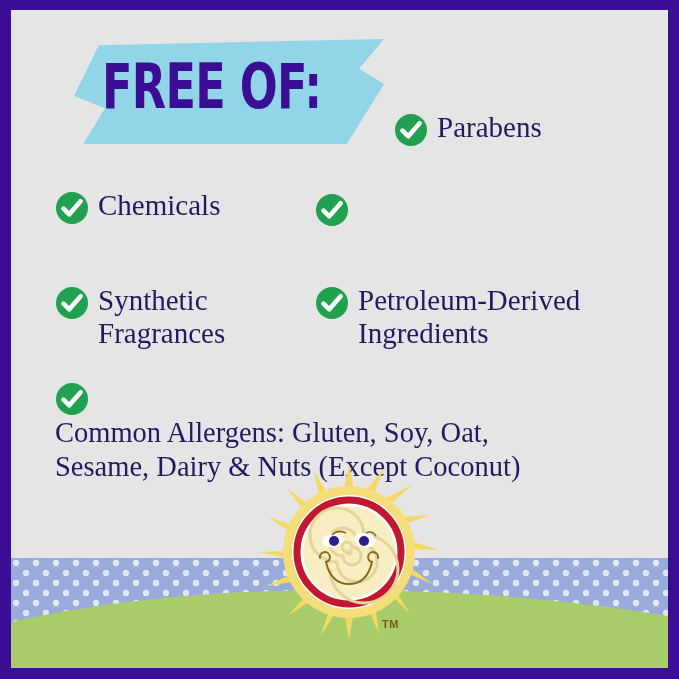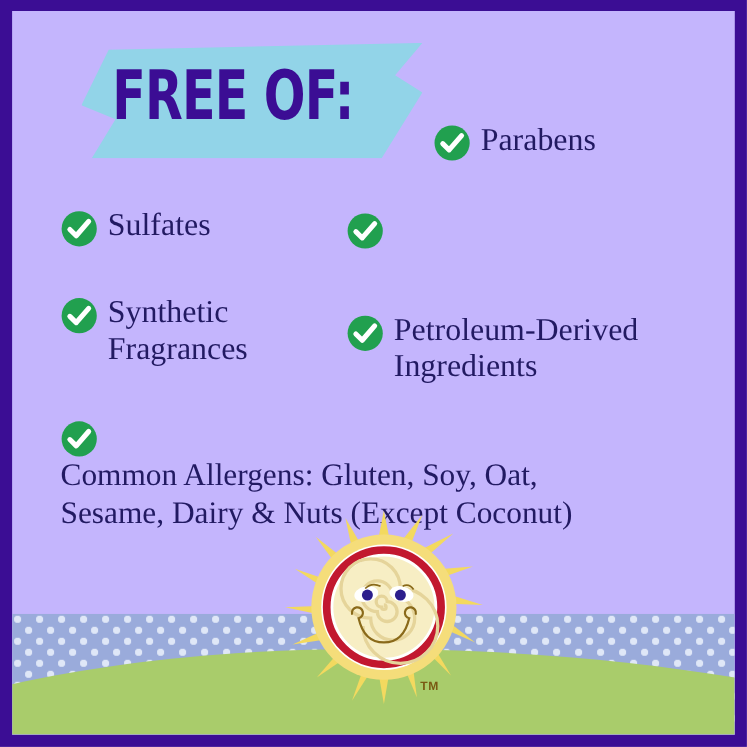--- a/index.html
+++ b/index.html
@@ -17,21 +17,21 @@
     background: #3b0d94;
     box-sizing: border-box;
     overflow: hidden;
   }
   #inner {
     position: absolute;
     left: 11px;
     top: 10px;
     width: 657px;
     height: 658px;
-    background: #c4b5fd;
+    background: #e5e5e5;
     overflow: hidden;
   }
 
   
   #banner-wrap {
     position: absolute;
     left: 63px;
     top: 29px;
     width: 310px;
     height: 105px;
@@ -77,21 +77,21 @@
     color: #221a62;
     font-family: "Liberation Serif", serif;
     font-size: 29px;
     line-height: 33px;
     white-space: pre-line;
   }
 
   #feat-parabens       { left: 383px; top: 101px; }
   #feat-sulfates       { left:  44px; top: 179px; }
   #feat-harsh          { left: 304px; top: 181px; }
-  #feat-synthetic      { left:  44px; top: 258px; }
+  #feat-synthetic      { left:  44px; top: 274px; }
   #feat-petroleum      { left: 304px; top: 274px; }
   #feat-allergens      { left:  44px; top: 370px; flex-direction: column; }
 
   #feat-allergens .feat-label { font-size: 28.5px; line-height: 34px; }
 
   
   #scenery {
     position: absolute;
     left: 0;
     bottom: 0;
@@ -157,21 +157,21 @@
       <span class="feat-label">Parabens</span>
     </div>
 
     <div class="feat" id="feat-sulfates">
       <span class="check-icon">
         <svg viewBox="0 0 34 34" width="34" height="34">
           <circle cx="17" cy="17" r="16" fill="#21a04f"></circle>
           <path d="M8.5 17.6 L14.3 23.3 L25.6 10.3" fill="none" stroke="#ffffff" stroke-width="4.6" stroke-linecap="round" stroke-linejoin="round"></path>
         </svg>
       </span>
-      <span class="feat-label">Sulfates</span>
+      <span class="feat-label">Chemicals</span>
     </div>
 
     <div class="feat" id="feat-harsh">
       <span class="check-icon">
         <svg viewBox="0 0 34 34" width="34" height="34">
           <circle cx="17" cy="17" r="16" fill="#21a04f"></circle>
           <path d="M8.5 17.6 L14.3 23.3 L25.6 10.3" fill="none" stroke="#ffffff" stroke-width="4.6" stroke-linecap="round" stroke-linejoin="round"></path>
         </svg>
       </span>
     </div>

